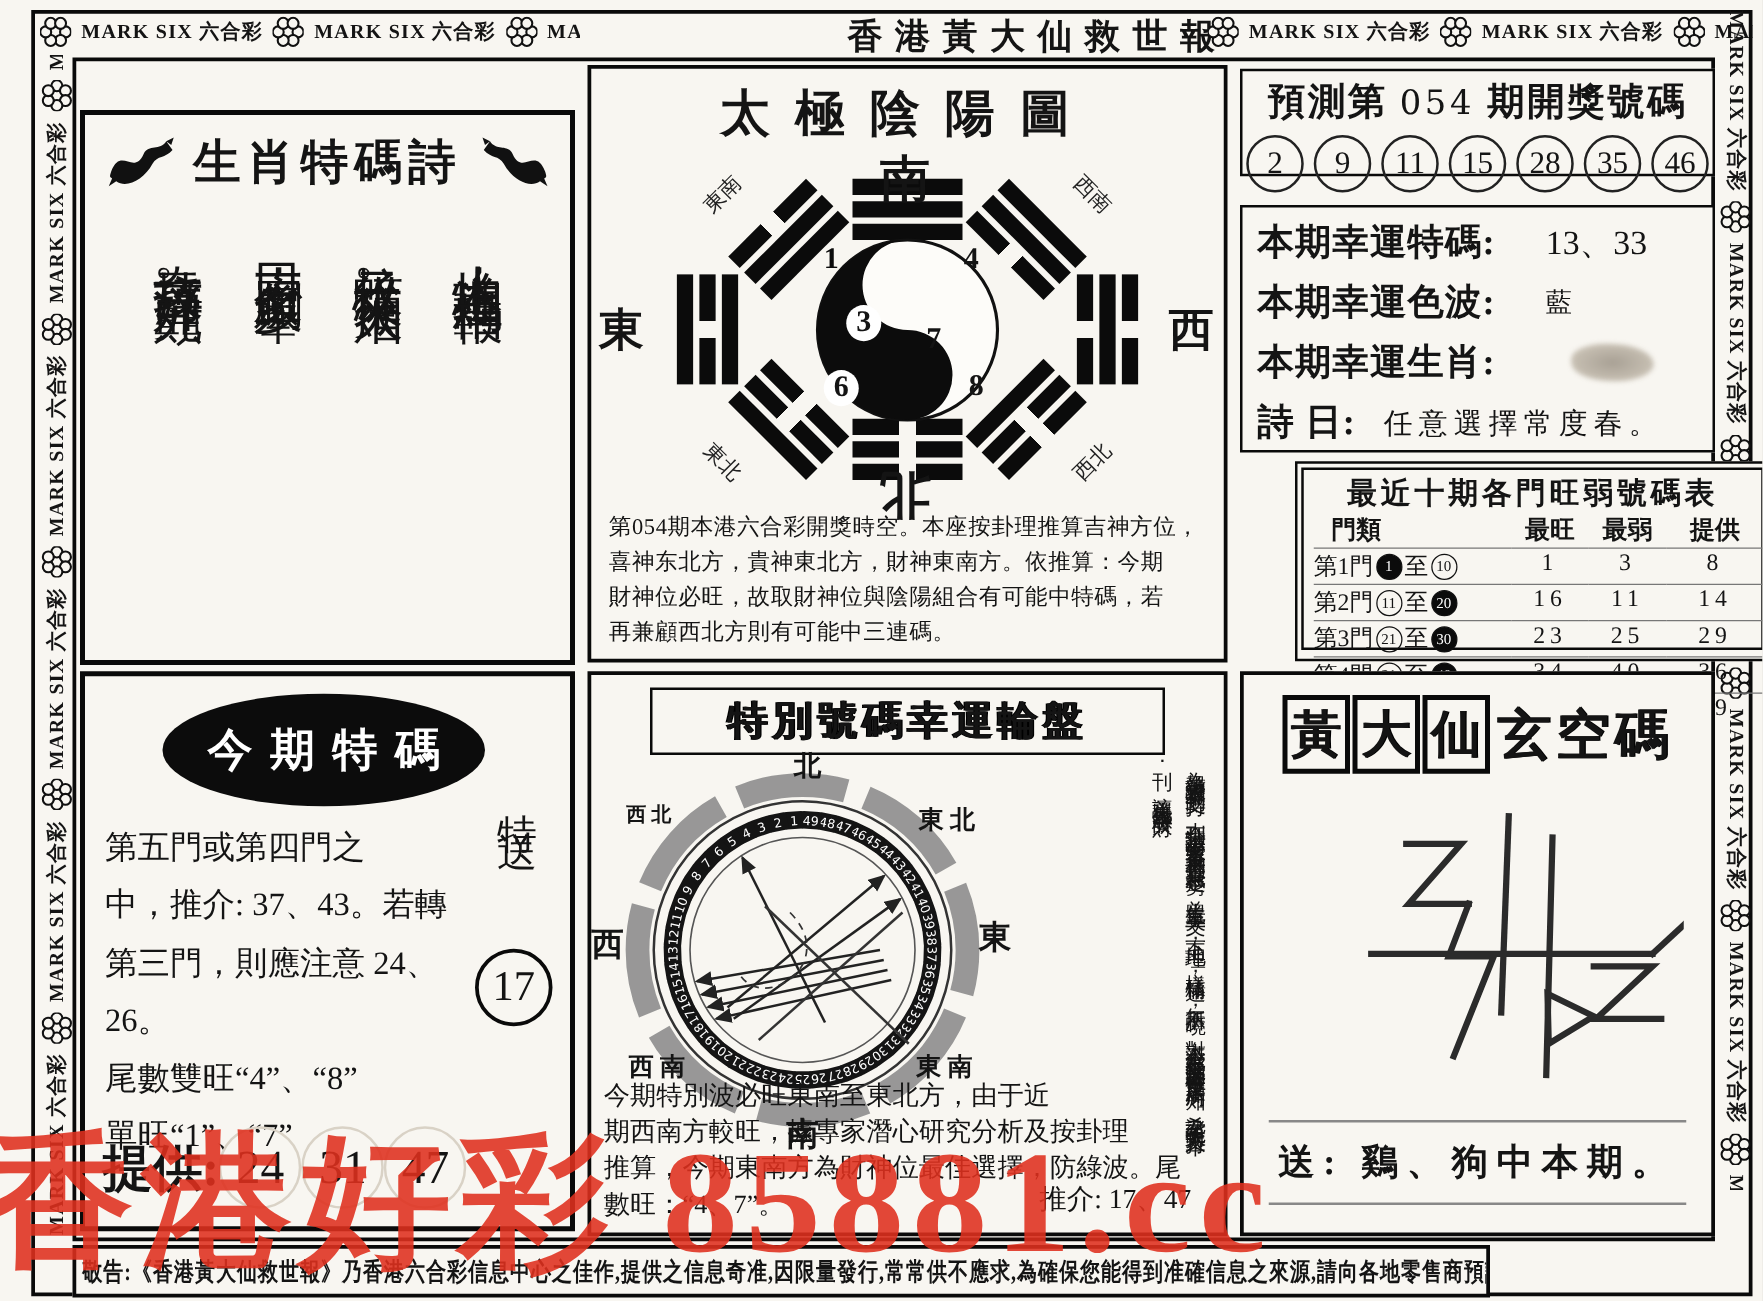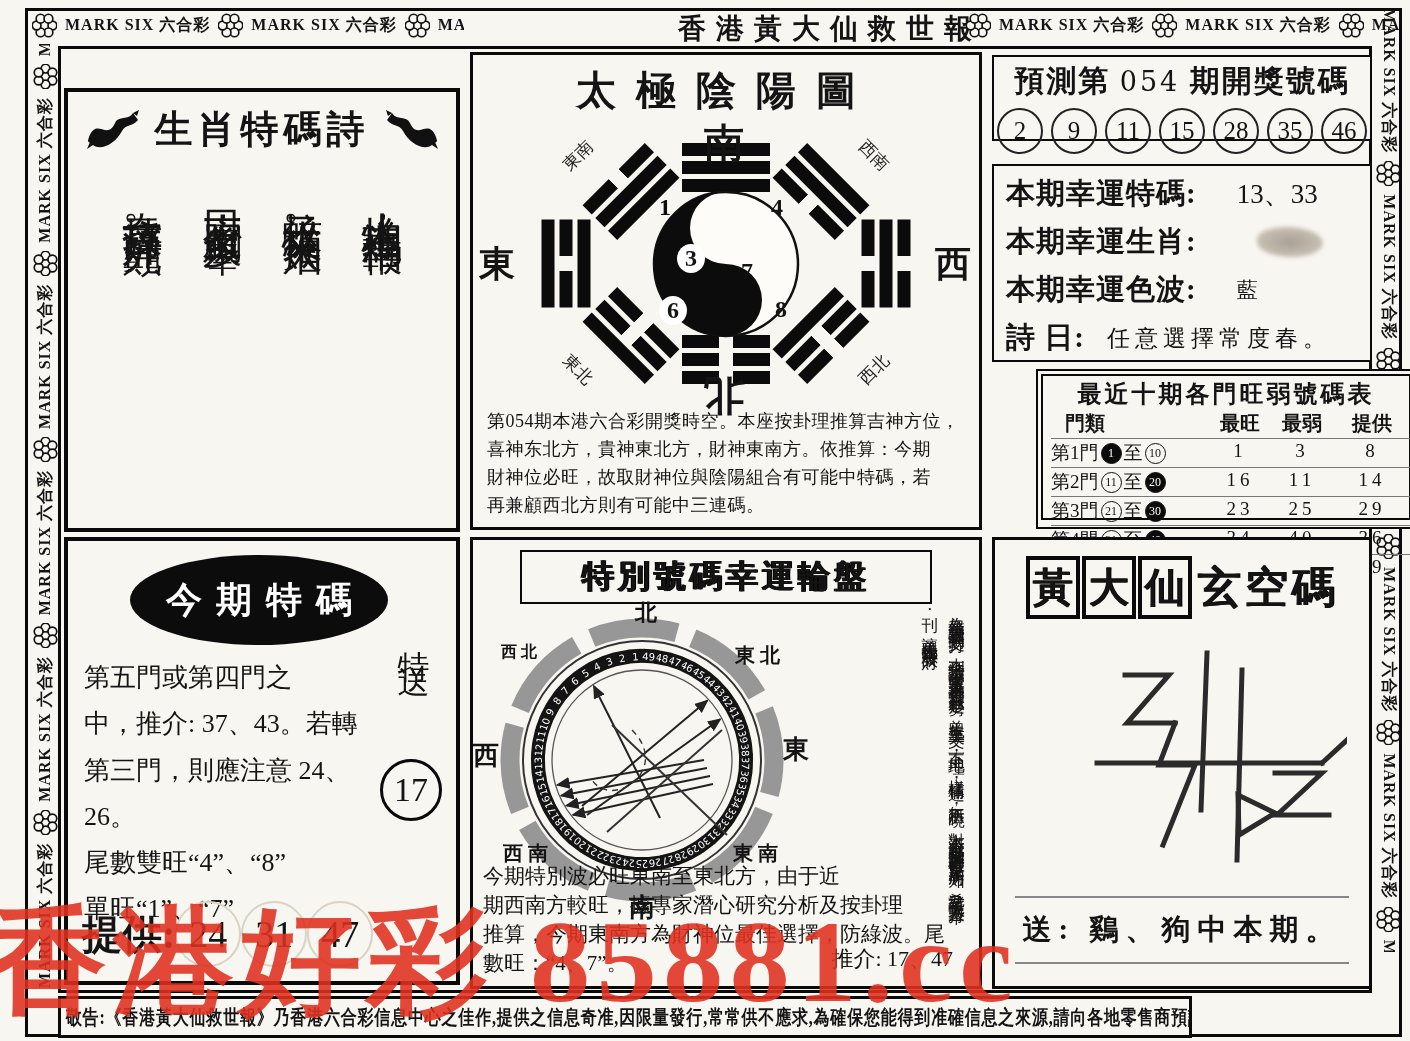--- a/index.html
+++ b/index.html
@@ -639,26 +639,26 @@
       <span class="numcircle">46</span>
     </div>
   </div>
 
   <div class="box" style="left:992px;top:164px;width:380px;height:198px;border-width:2px;">
     <div class="lucky-row">
       <span class="lucky-label">本期幸運特碼:</span>
       <span class="lucky-val">13、33</span>
     </div>
     <div class="lucky-row">
+      <span class="lucky-label">本期幸運色波:</span>
+      <span class="lucky-val" style="font-size:21px;">藍</span>
+    </div>
+    <div class="lucky-row">
       <span class="lucky-label">本期幸運生肖:</span>
       <span class="smudge"></span>
-    </div>
-    <div class="lucky-row">
-      <span class="lucky-label">本期幸運色波:</span>
-      <span class="lucky-val" style="font-size:21px;">藍</span>
     </div>
     <div class="lucky-row">
       <span class="lucky-label">詩 日:</span>
       <span class="lucky-val" style="margin-left:22px;font-size:23px;letter-spacing:5px;">任意選擇常度春。</span>
     </div>
     <div class="lucky-row" style="margin-left:70px;">
       <span style="font-size:23px;letter-spacing:3px;">欲錢去買身披白绒的動物。</span>
     </div>
   </div>
 

